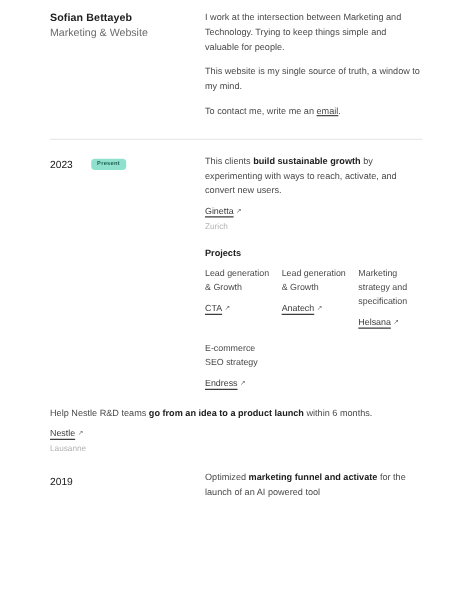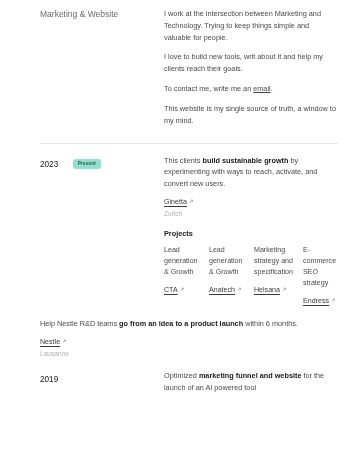--- a/index.html
+++ b/index.html
@@ -121,21 +121,21 @@
   
   .projects-title {
     font-size: 7.3px;
     font-weight: bold;
     color: #202020;
     margin-top: 11px;
     margin-bottom: 7px;
   }
   .proj-grid {
     display: grid;
-    grid-template-columns: 1fr 1fr 1fr 1fr;
+    grid-template-columns: 1fr 1fr 1fr;
     column-gap: 10px;
     row-gap: 9px;
   }
   .proj-name {
     font-size: 7.1px;
     color: #4a4a4a;
     line-height: 1.55;
   }
   .proj-client {
     font-size: 7.1px;
@@ -144,27 +144,27 @@
     display: inline-block;
   }
 </style>
 </head>
 <body>
 
 <div class="page">
 
   <div class="row header">
     <div class="col-left">
+      <div class="name">Sofian Bettayeb</div>
       <div class="role">Marketing &amp; Website</div>
     </div>
     <div class="col-right bio">
       <p>I work at the intersection between Marketing and Technology. Trying to keep things simple and valuable for people.</p>
-      <p>I love to build new tools, writ about it and help my clients reach their goals.</p>
+      <p>This website is my single source of truth, a window to my mind.</p>
       <p><span>To contact me, write me an </span><a class="ul-link" href="#">email</a><span>.</span></p>
-      <p>This website is my single source of truth, a window to my mind.</p>
     </div>
   </div>
 
   <div style="height:16px"></div>
   <div class="divider"></div>
 
   <div class="row exp-block">
     <div class="col-left">
       <span class="year">2023</span>
       <span class="badge">Present</span>
@@ -202,18 +202,18 @@
       <a href="#" class="company">Nestle</a><span class="arrow">↗</span>
       <div class="place">Lausanne</div>
     </div>
   </div>
 
   <div class="row exp-block">
     <div class="col-left">
       <span class="year">2019</span>
     </div>
     <div class="col-right">
-      <div class="desc"><span>Optimized </span><b>marketing funnel and website</b><span> for the launch of an AI powered tool</span></div>
+      <div class="desc"><span>Optimized </span><b>marketing funnel and activate</b><span> for the launch of an AI powered tool</span></div>
 
     </div>
   </div>
 
 </div>
 
 </body></html>

